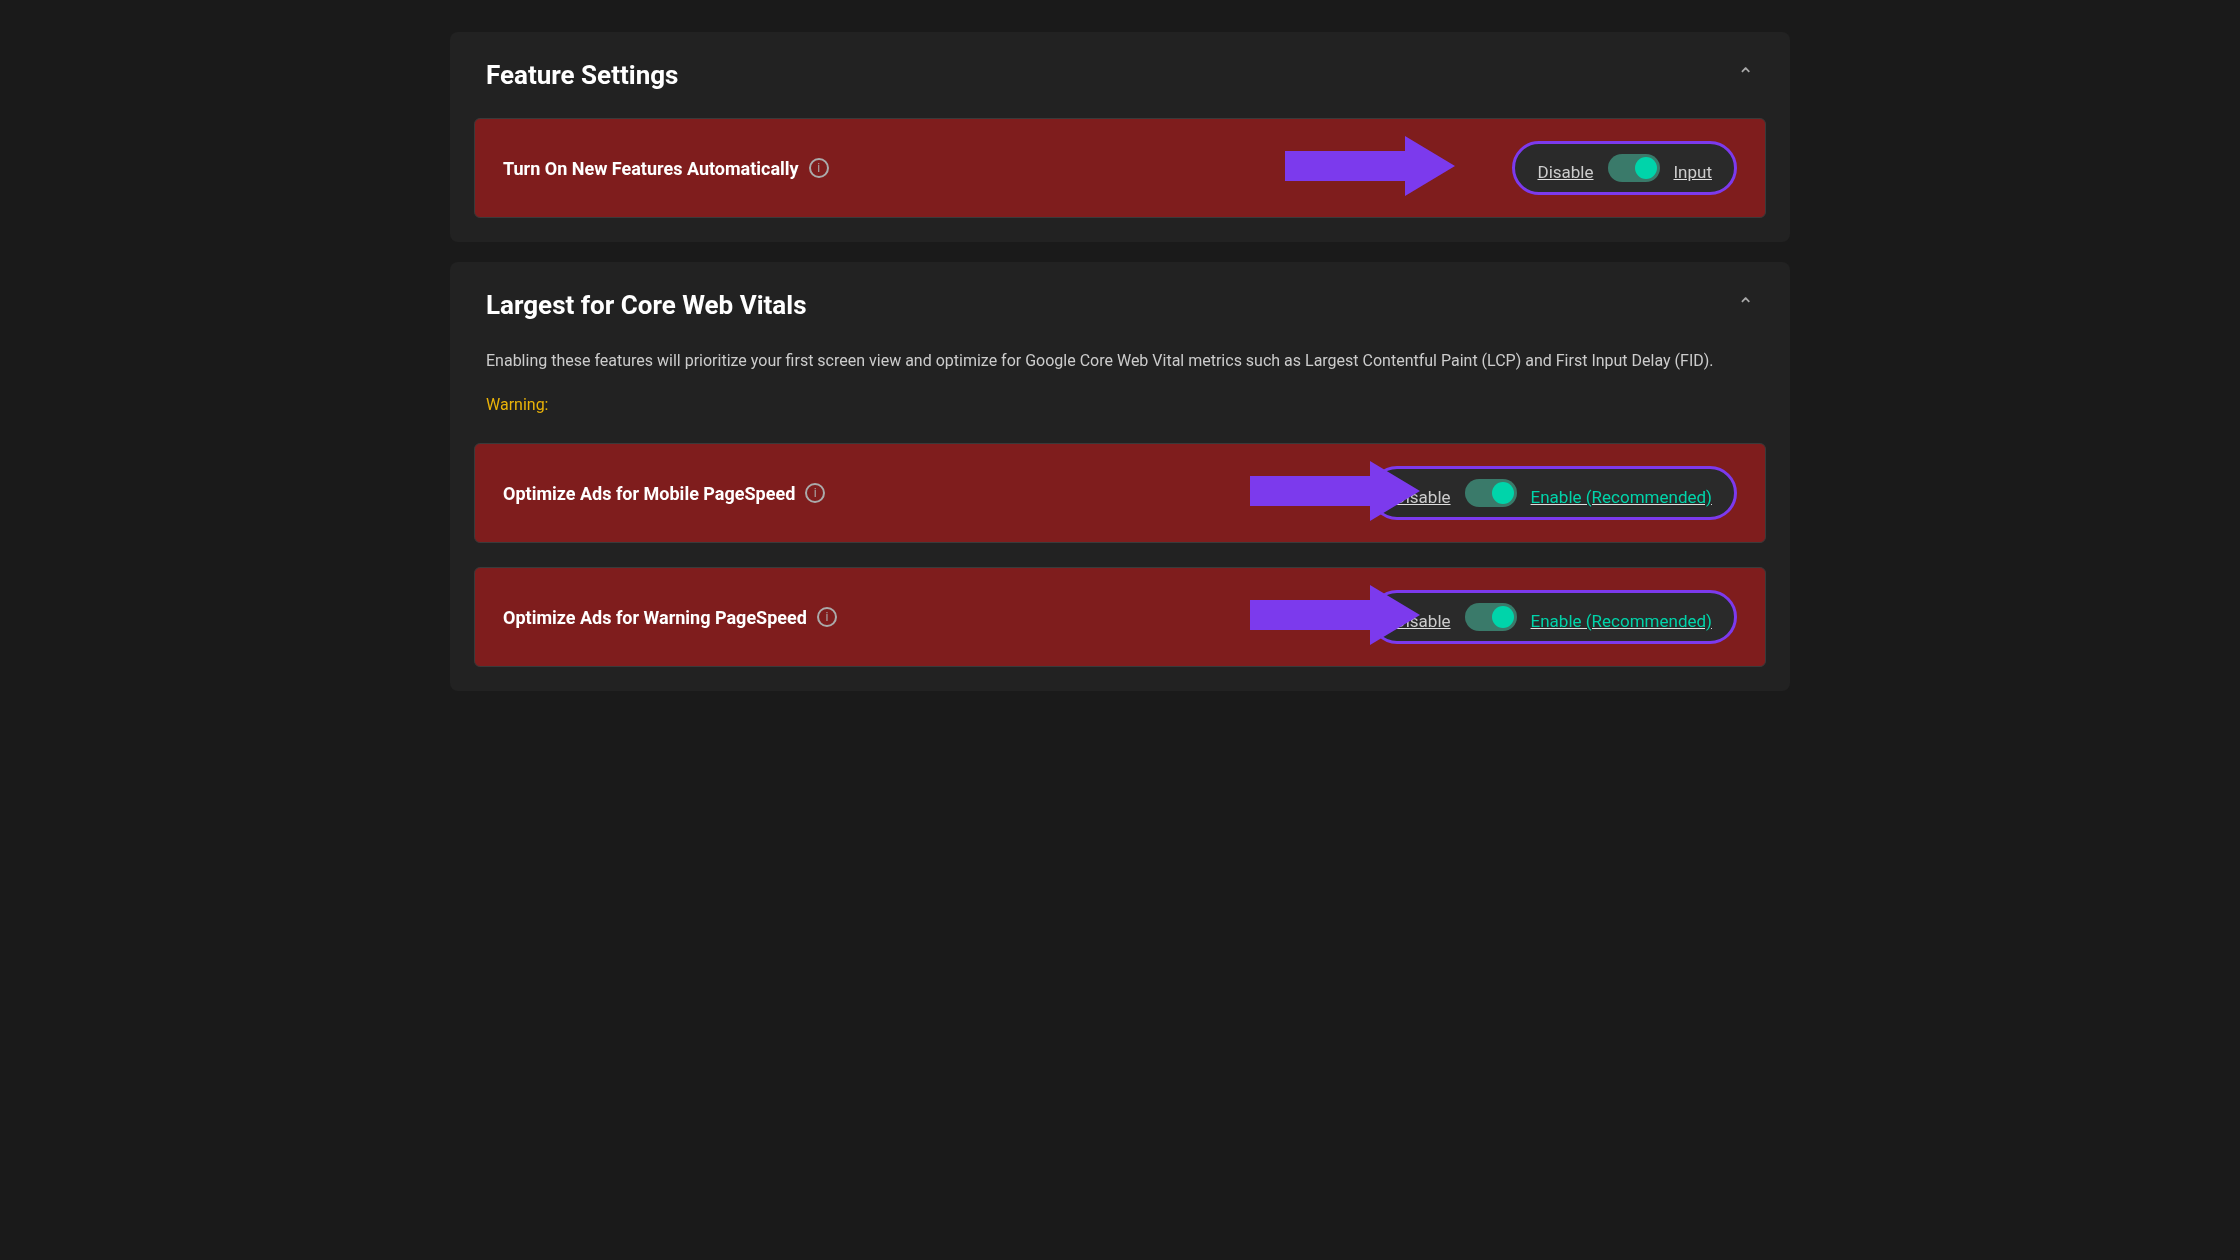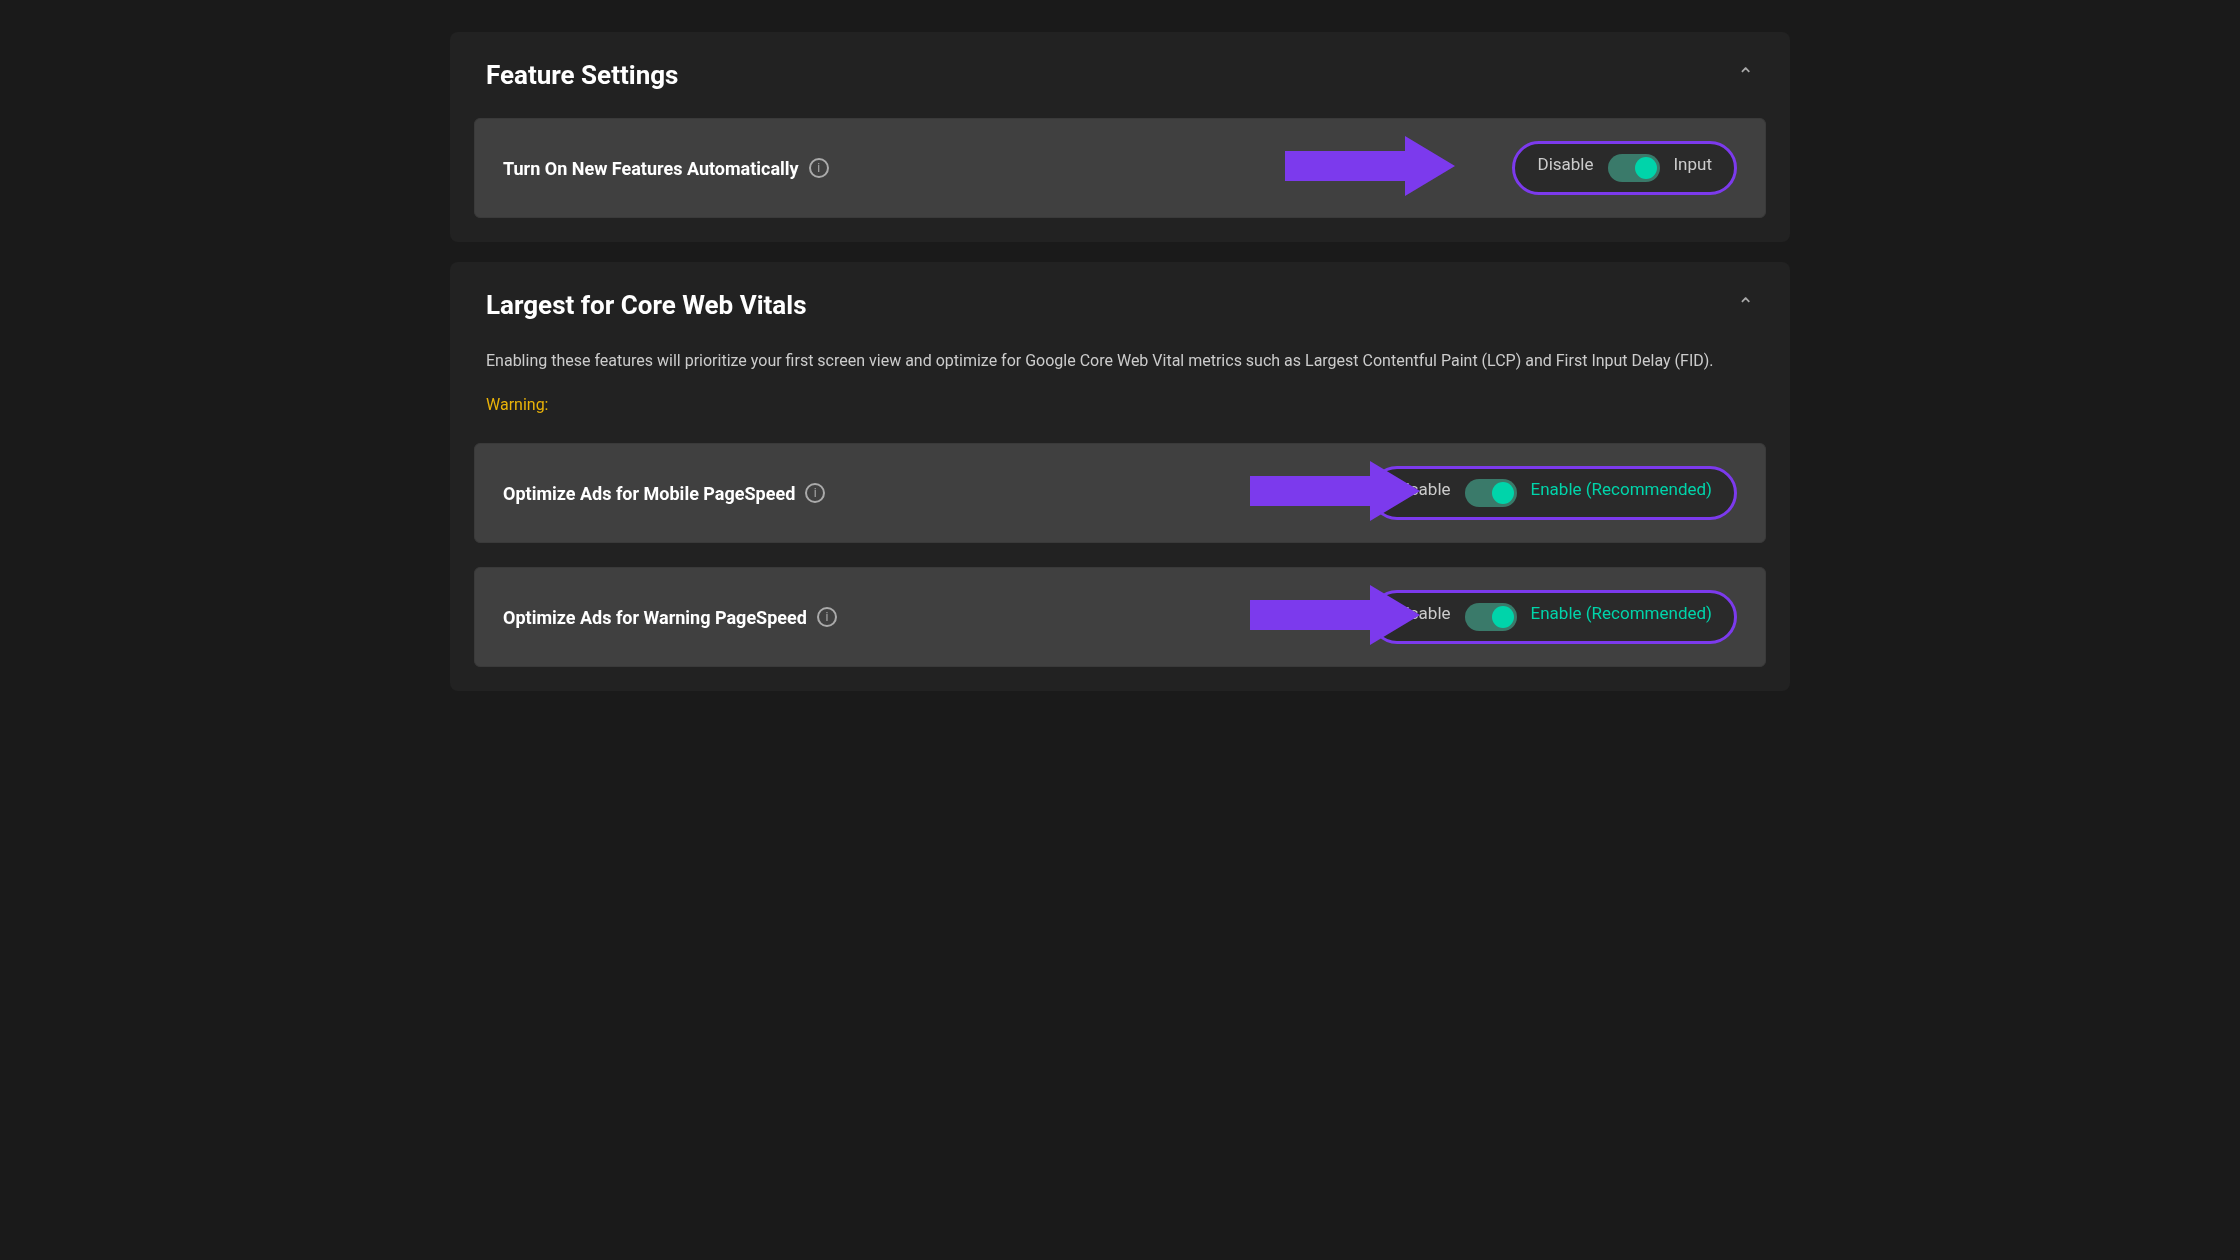--- a/index.html
+++ b/index.html
@@ -43,21 +43,21 @@
     .chevron-icon {
       color: #aaa;
       font-size: 20px;
     }
 
     
     .setting-row {
       display: flex;
       align-items: center;
       justify-content: space-between;
-      background-color: #404040;
+      background-color: #7f1d1d;
       border: 1px solid #3a3a3a;
       border-radius: 6px;
       margin: 0 24px 24px 24px;
       padding: 22px 28px;
       position: relative;
     }
 
     .setting-label {
       font-size: 18px;
       font-weight: 700;
@@ -77,26 +77,27 @@
       border-radius: 50%;
       font-size: 12px;
       color: #aaa;
       font-weight: 400;
       cursor: pointer;
     }
 
     
     .toggle-control {
       display: flex;
-      align-items: flex-start;
+      align-items: flex-end;
       gap: 14px;
       background-color: #2a2a2a;
       border: 3px solid #7c3aed;
       border-radius: 40px;
       padding: 10px 22px;
+      text-decoration: underline;
     }
 
     .toggle-label-disable {
       font-size: 17px;
       color: #cccccc;
       font-weight: 400;
     }
 
     .toggle-label-enable {
       font-size: 17px;

